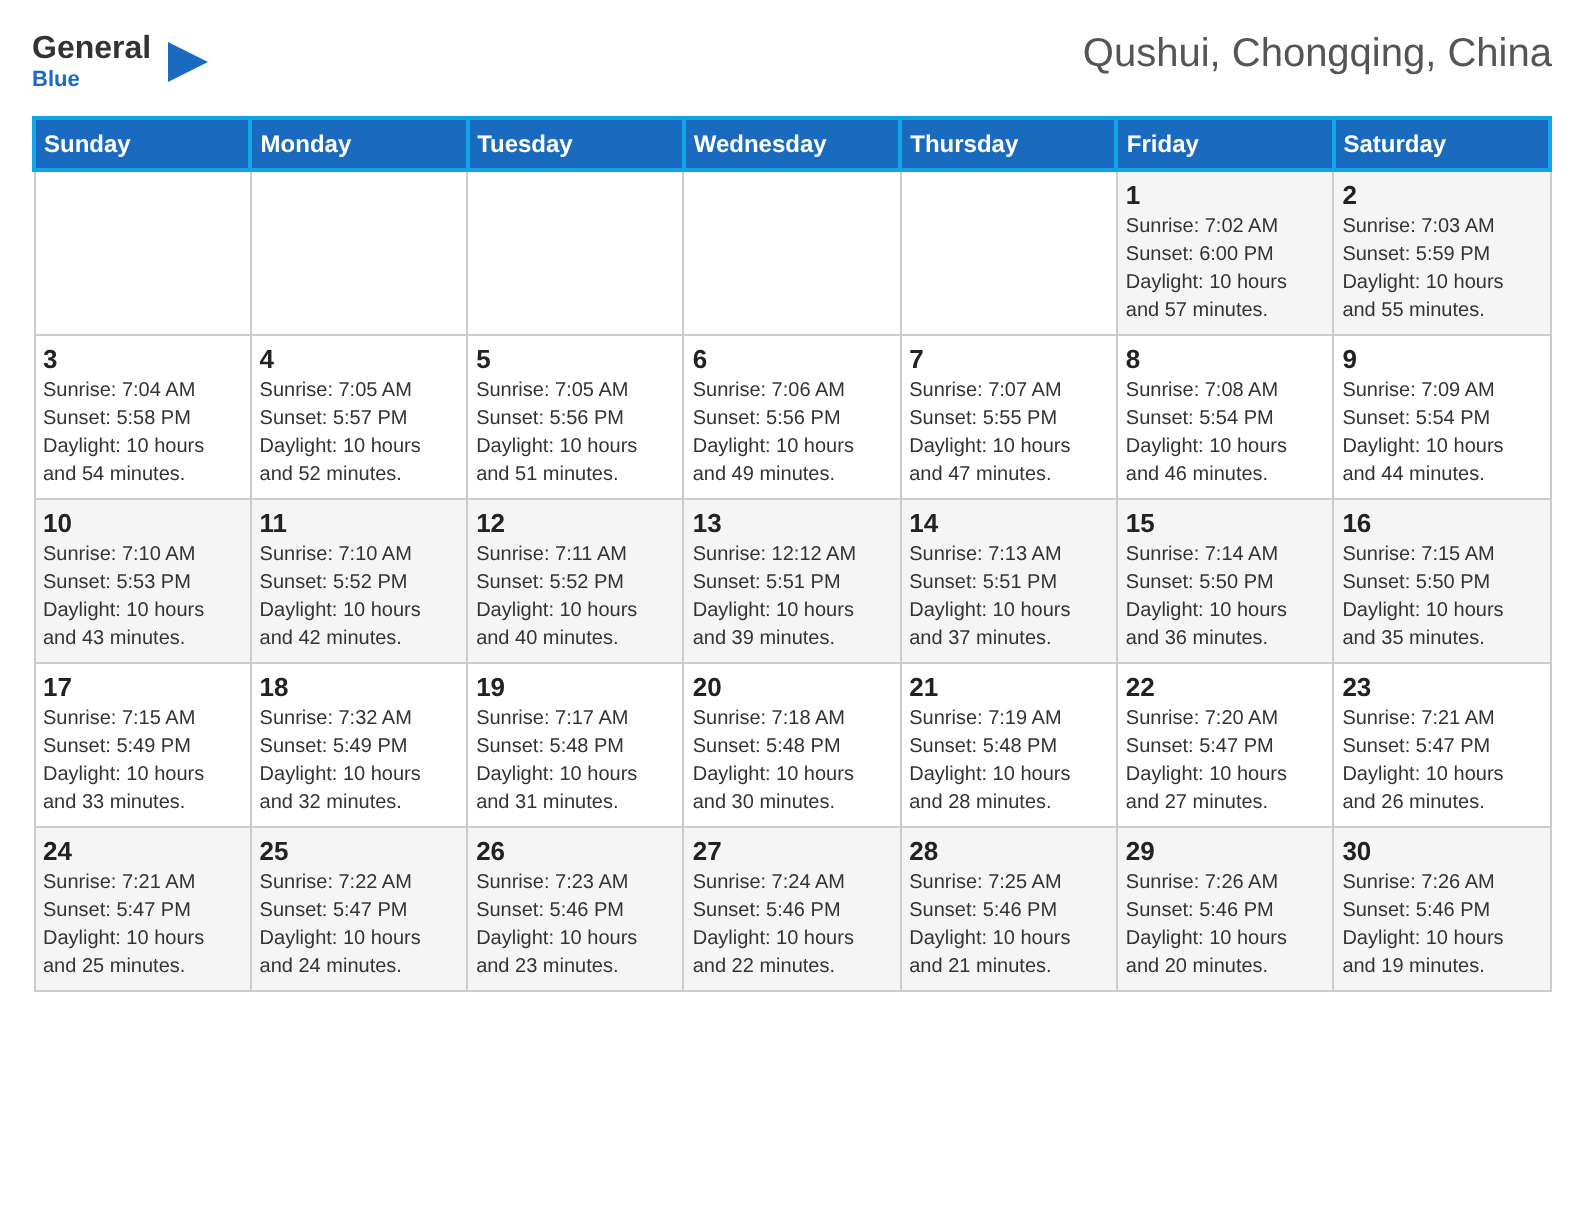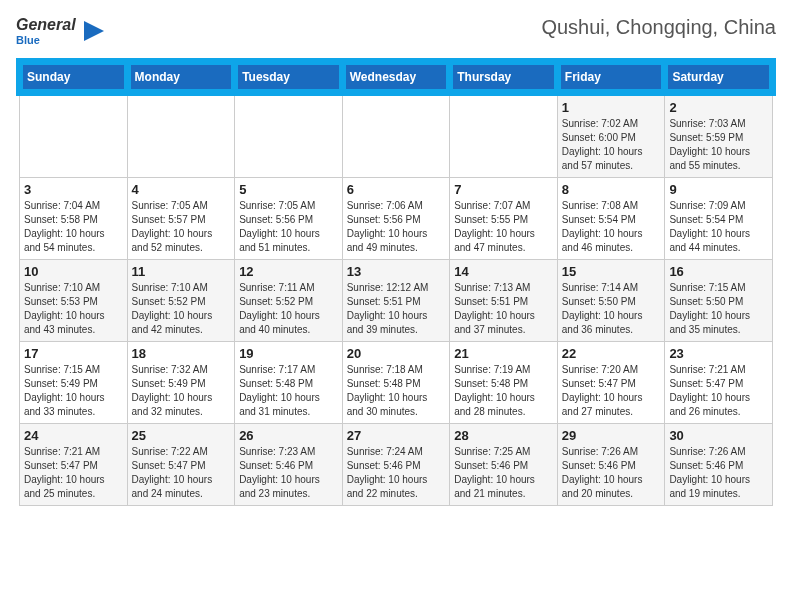--- a/index.html
+++ b/index.html
@@ -39,21 +39,21 @@
       border-collapse: collapse;
       font-size: 11px;
     }
     thead th {
       background-color: #1a6bbf;
       color: #fff;
       padding: 5px 4px;
       text-align: left;
       font-size: 12px;
       font-weight: bold;
-      border: 7px solid #0ea5e9;
+      border: 2px solid #0ea5e9;
     }
     tbody td {
       border: 1px solid #ccc;
       vertical-align: top;
       padding: 4px;
       height: 80px;
       width: calc(100% / 7);
       background: #fff;
     }
     tbody tr:nth-child(odd) td {
@@ -74,21 +74,21 @@
     .empty-cell {
       background: #fff !important;
     }
   </style>
 </head>
 <body>
 
 <div class="header">
   <div class="logo">
   <div style="display:flex;flex-direction:column;line-height:1.1;">
-    <span style="font-size:16px;font-weight:bold;color:#333;font-style:italic;">General</span>
+    <span style="font-size:16px;font-weight:bold;color:#333;">General</span>
     <span style="font-size:11px;font-weight:bold;color:#1a6bbf;">Blue</span>
   </div>
   <svg width="28" height="28" viewBox="0 0 28 28">
     <polygon points="4,4 24,14 4,24" fill="#1a6bbf"></polygon>
   </svg>
 </div>
   <div class="title-block">
     <div class="subtitle">Qushui, Chongqing, China</div>
   </div>
 </div>

